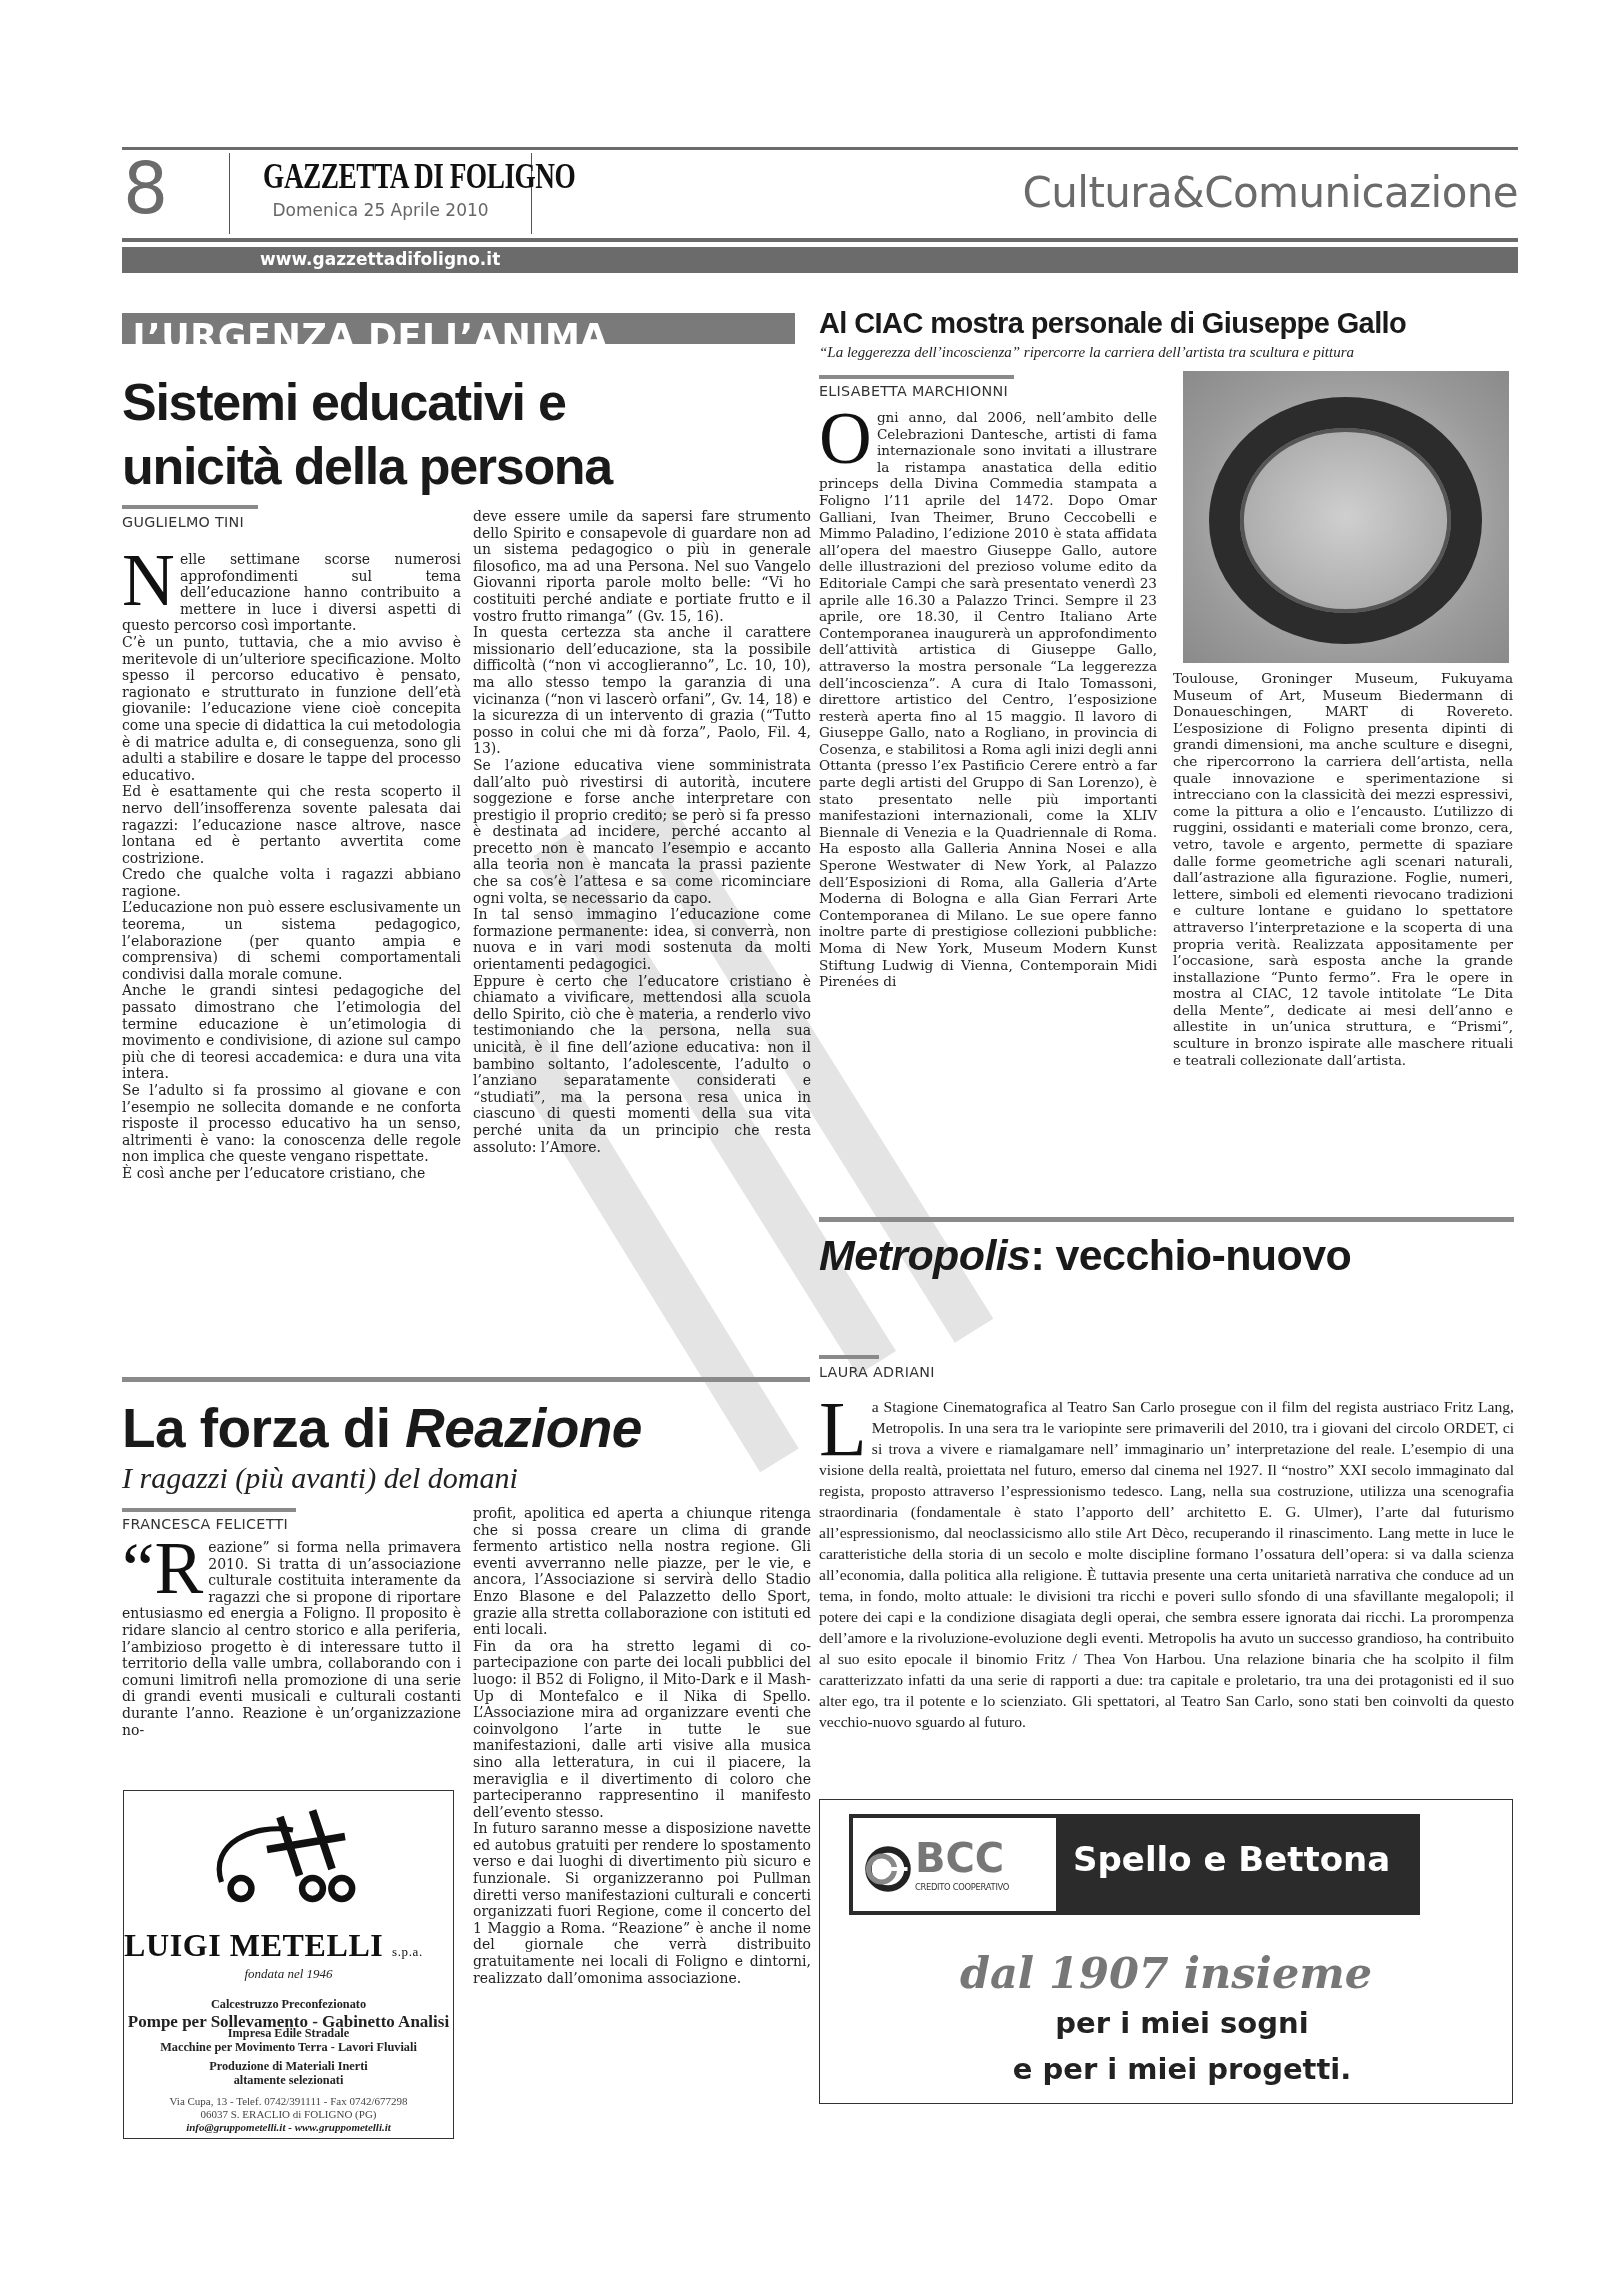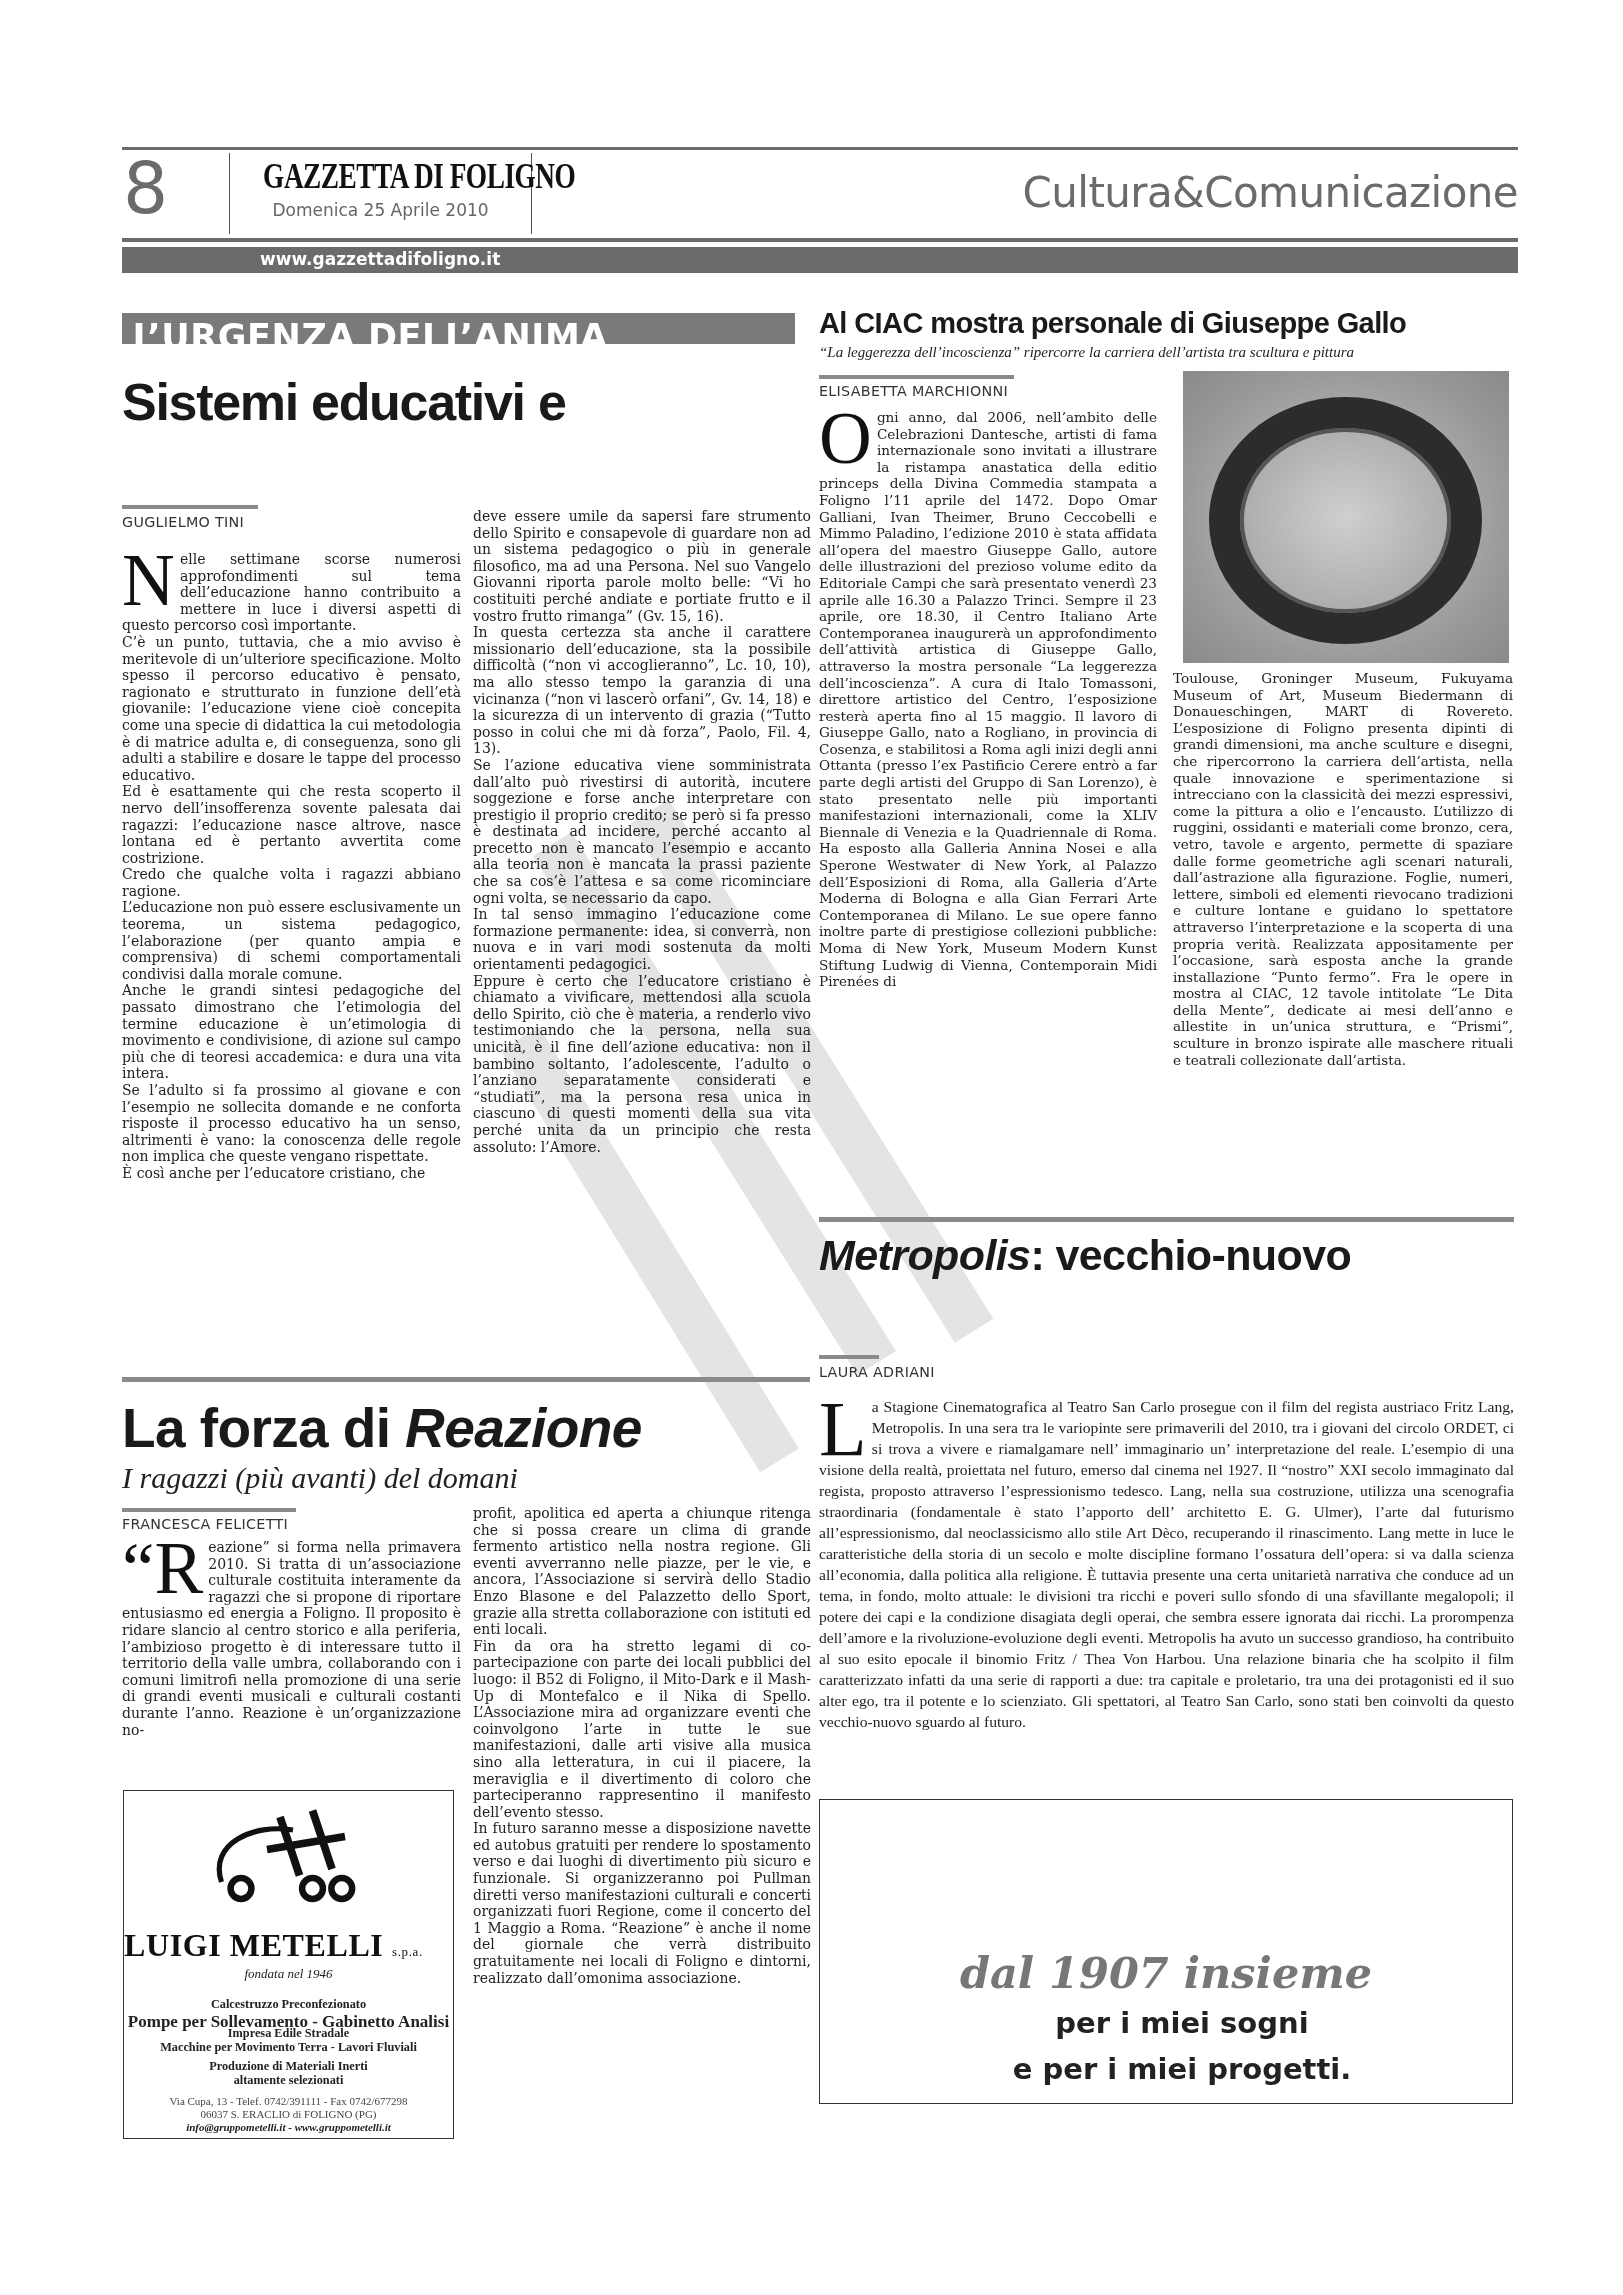--- a/index.html
+++ b/index.html
@@ -69,20 +69,21 @@
 <div class="hdr-line" style="top:238px;height:3.9px;"></div>
 <div class="url-bar">
   <span class="url-text">www.gazzettadifoligno.it</span>
 </div>
 
 <div class="kicker">
   <span>L’URGENZA DELL’ANIMA</span>
 </div>
 <div class="headline" style="left:122px;top:370px;font-size:52px;line-height:64px;">
   <div>Sistemi educativi e</div>
+  <div>unicità della persona</div>
 </div>
 <div class="byline-bar" style="left:122px;top:505px;width:136px;"></div>
 <div class="byline" style="left:122px;top:514px;">GUGLIELMO TINI</div>
 
 <div class="col" style="left:122px;top:551px;width:339px;">
   <p><span class="drop">N</span><span>elle settimane scorse numerosi approfondimenti sul tema dell’educazione hanno contribuito a mettere in luce i diversi aspetti di questo percorso così importante.</span></p>
   <p>C’è un punto, tuttavia, che a mio avviso è meritevole di un’ulteriore specificazione. Molto spesso il percorso educativo è pensato, ragionato e strutturato in funzione dell’età giovanile: l’educazione viene cioè concepita come una specie di didattica la cui metodologia è di matrice adulta e, di conseguenza, sono gli adulti a stabilire e dosare le tappe del processo educativo.</p>
   <p>Ed è esattamente qui che resta scoperto il nervo dell’insofferenza sovente palesata dai ragazzi: l’educazione nasce altrove, nasce lontana ed è pertanto avvertita come costrizione.</p>
   <p>Credo che qualche volta i ragazzi abbiano ragione.</p>
   <p>L’educazione non può essere esclusivamente un teorema, un sistema pedagogico, l’elaborazione (per quanto ampia e comprensiva) di schemi comportamentali condivisi dalla morale comune.</p>
@@ -153,17 +154,29 @@
   <div class="metelli-line" style="top:235px;font-weight:bold;font-size:12.3px;">Impresa Edile Stradale</div>
   <div class="metelli-line" style="top:249px;font-weight:bold;font-size:12.3px;">Macchine per Movimento Terra - Lavori Fluviali</div>
   <div class="metelli-line" style="top:268px;font-weight:bold;font-size:12.3px;">Produzione di Materiali Inerti</div>
   <div class="metelli-line" style="top:282px;font-weight:bold;font-size:12.3px;">altamente selezionati</div>
   <div class="metelli-line" style="top:304px;font-size:11px;color:#444;">Via Cupa, 13 - Telef. 0742/391111 - Fax 0742/677298</div>
   <div class="metelli-line" style="top:317px;font-size:11px;color:#444;">06037 S. ERACLIO di FOLIGNO (PG)</div>
   <div class="metelli-line" style="top:330px;font-size:11px;font-style:italic;font-weight:bold;">info@gruppometelli.it - www.gruppometelli.it</div>
 </div>
 
 <div class="ad-box" style="left:819px;top:1799px;width:694px;height:305px;">
+  <div class="bcc-top">
+    <div class="bcc-logo">
+      <svg style="position:absolute;left:9px;top:25px;" width="52" height="52" viewBox="0 0 80 80">
+        <circle cx="40" cy="40" r="30" fill="none" stroke="#222" stroke-width="10"></circle>
+        <circle cx="30" cy="40" r="20" fill="none" stroke="#888" stroke-width="8"></circle>
+        <path d="M30 40 H70" stroke="#fff" stroke-width="6"></path>
+      </svg>
+      <div style="position:absolute;left:62px;top:19.5px;font-family:'DejaVu Sans',sans-serif;font-weight:bold;font-size:40px;color:#777;line-height:1;">BCC</div>
+      <div style="position:absolute;left:62px;top:64px;font-family:'DejaVu Sans',sans-serif;font-size:8.4px;color:#333;letter-spacing:-0.3px;">CREDITO COOPERATIVO</div>
+    </div>
+    <div class="bcc-spello">Spello e Bettona</div>
+  </div>
   <div class="bcc-script">dal 1907 insieme</div>
   <div class="bcc-tag" style="top:206px;">per i miei sogni</div>
   <div class="bcc-tag" style="top:252px;">e per i miei progetti.</div>
 </div>
 
 
 </body></html>

